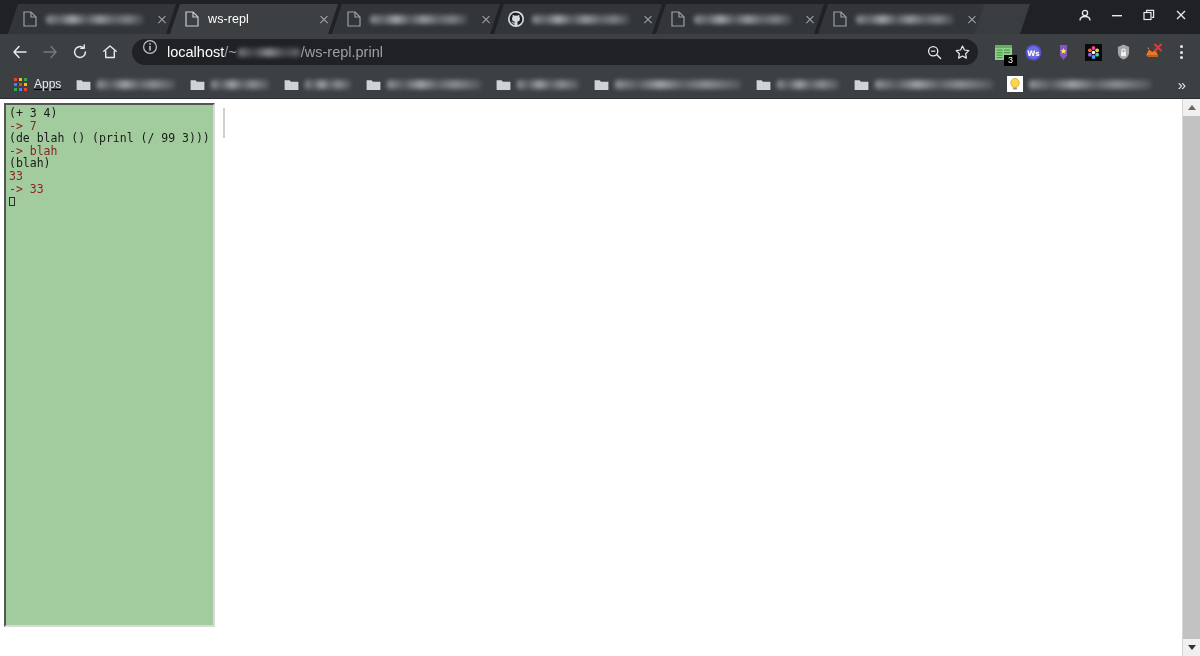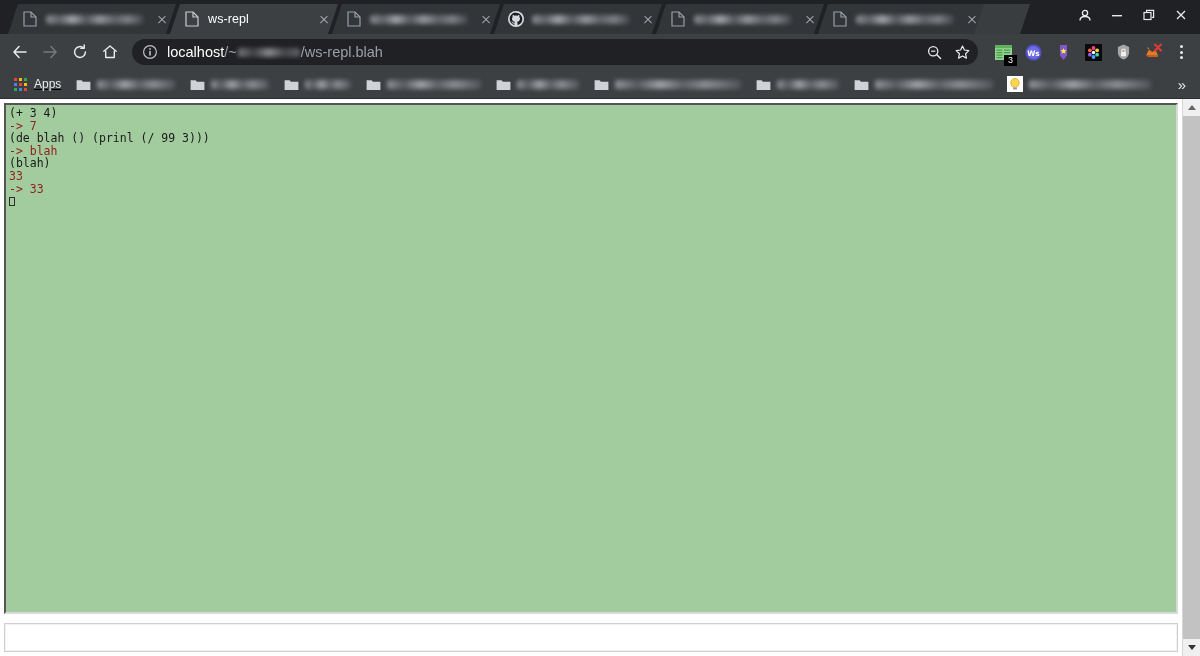--- a/index.html
+++ b/index.html
@@ -150,21 +150,20 @@
     justify-content: center;
     border-radius: 50%;
   }
   .omnibox {
     flex: 1 1 auto;
     height: 26px;
     background: #202124;
     border-radius: 13px;
     margin: 0 6px;
     display: flex;
-    align-items: center;
     padding: 0 2px 0 10px;
     min-width: 0;
   }
   .omni-info {
     width: 16px; height: 16px; flex: 0 0 16px;
     margin-right: 9px;
   }
   .omni-url {
     flex: 1 1 auto;
     color: #e8eaed;
@@ -295,21 +294,21 @@
     background: #ffffff;
     position: relative;
     display: flex;
     overflow: hidden;
   }
   .page {
     flex: 1 1 auto;
     padding: 0;
     background: #ffffff;
     display: flex;
-    flex-direction: column;
+    flex-direction: row;
     min-width: 0;
   }
   .repl-output {
     margin: 4px 4px 0 4px;
     height: 524px;
     background: #a3cc9e;
     border: 2px solid;
     border-color: #555 #d9d9d9 #d9d9d9 #555;
     box-sizing: border-box;
     padding: 2px 3px;
@@ -496,21 +495,21 @@
         <svg width="16" height="16" viewBox="0 0 16 16">
             <circle cx="8" cy="8" r="6.4" fill="none" stroke="#bdc1c6" stroke-width="1.2"></circle>
             <circle cx="8" cy="4.9" r=".9" fill="#bdc1c6"></circle>
             <rect x="7.2" y="6.7" width="1.6" height="5" rx=".7" fill="#bdc1c6"></rect>
           </svg>
       </span>
       <span class="omni-url">
         <span class="host">localhost</span>
           <span class="path">/~</span>
           <span class="blur-seg"></span>
-          <span class="path">/ws-repl.blah</span>
+          <span class="path">/ws-repl.prinl</span>
       </span>
       <span class="omni-action">
         <svg width="17" height="17" viewBox="0 0 17 17">
             <circle cx="7.2" cy="7.2" r="4.6" fill="none" stroke="#e8eaed" stroke-width="1.3"></circle>
             <path d="M10.6 10.6l4 4" stroke="#e8eaed" stroke-width="1.4" stroke-linecap="round"></path>
             <path d="M5.1 7.2h4.2" stroke="#e8eaed" stroke-width="1.2"></path>
           </svg>
       </span>
       <span class="omni-action">
         <svg width="17" height="17" viewBox="0 0 17 17">

